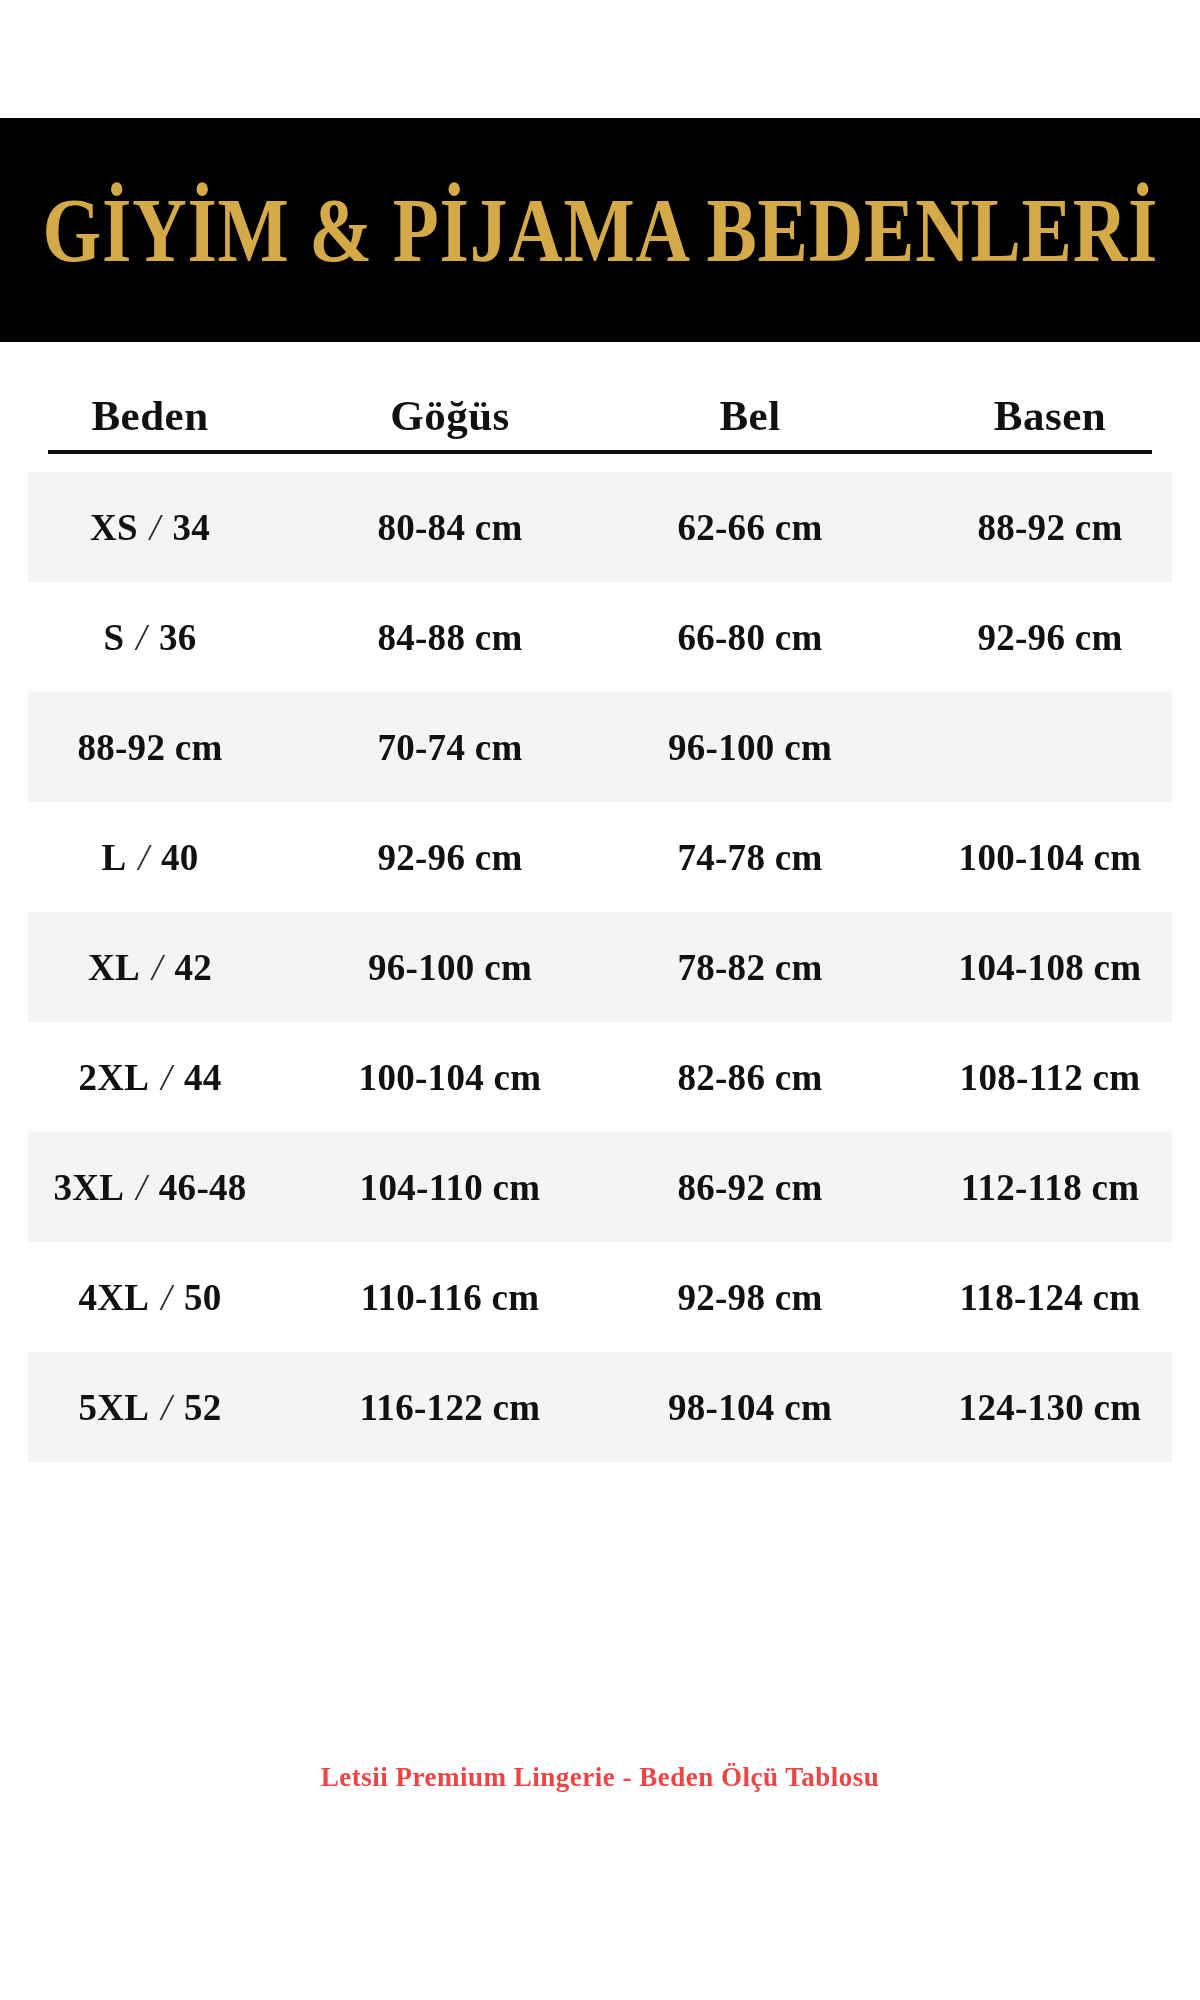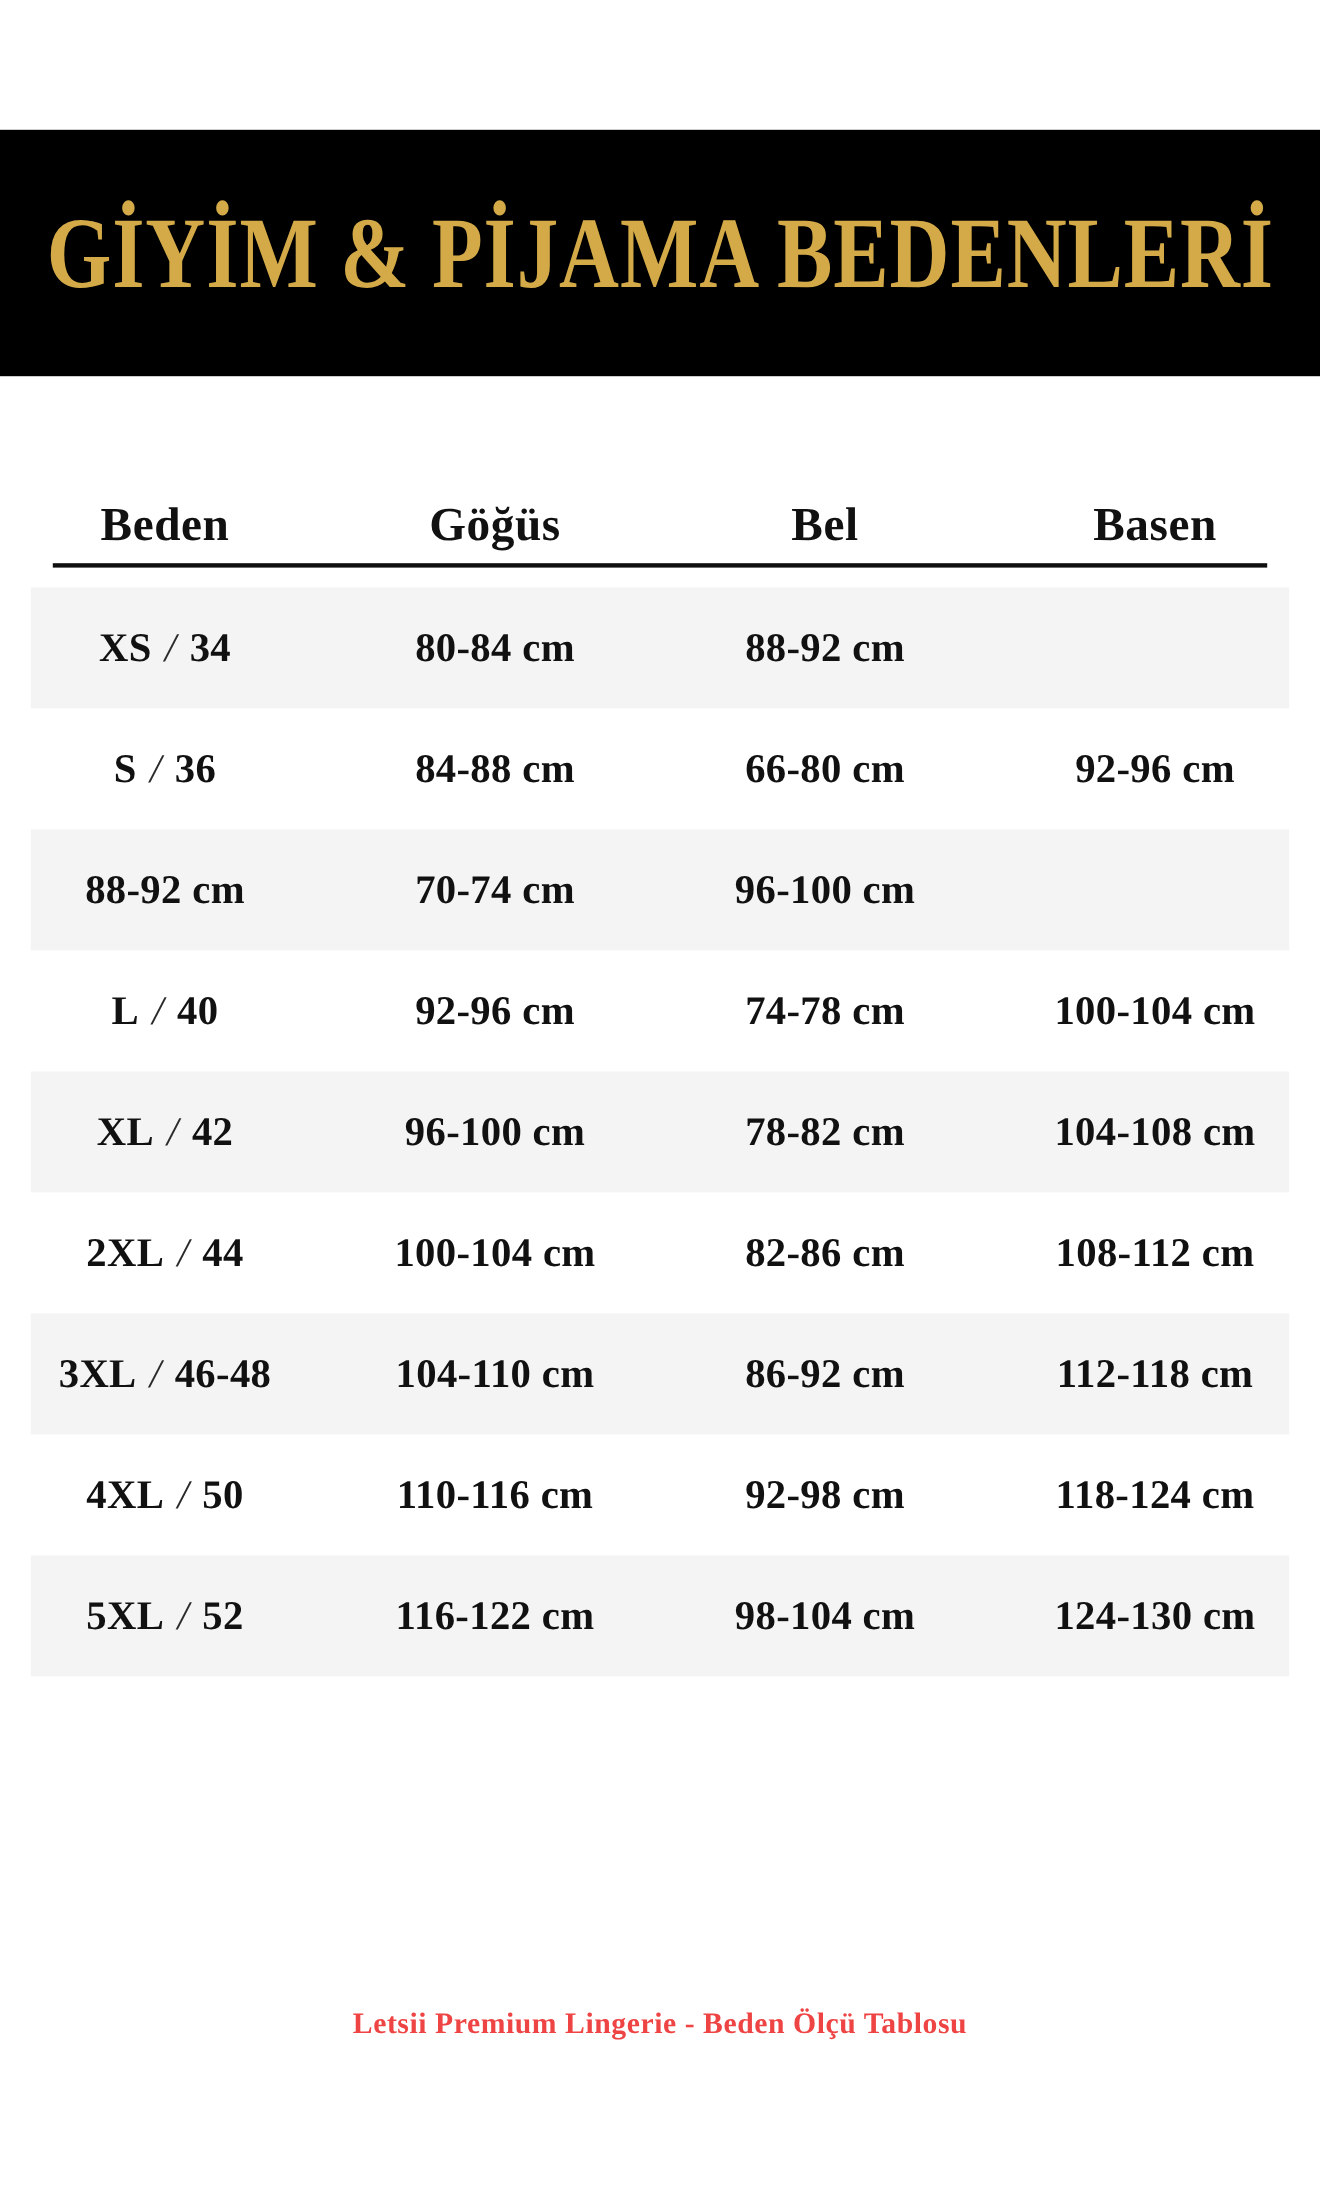--- a/index.html
+++ b/index.html
@@ -21,21 +21,21 @@
     font-weight: 700;
     white-space: nowrap;
     letter-spacing: 1px;
     transform: scaleX(0.82);
     transform-origin: center;
   }
 
   .size-table { width: 1200px; }
 
   .header-row {
-    height: 170px;
+    height: 108px;
     display: grid;
     grid-template-columns: repeat(4, 1fr);
     align-items: end;
     padding-bottom: 10px;
   }
   .header-cell {
     text-align: center;
     font-size: 43px;
     font-weight: 700;
     letter-spacing: 0.5px;
@@ -100,20 +100,21 @@
     <div class="header-cell">Bel</div>
     <div class="header-cell">Basen</div>
   </div>
 
   <div class="rule"></div>
   <div class="rule-gap"></div>
 
   <div class="row alt">
     <div class="cell size-cell"><span>XS</span><span class="sep">/</span><span>34</span></div>
     <div class="cell">80-84 cm</div>
+    <div class="cell">62-66 cm</div>
     <div class="cell">88-92 cm</div>
   </div>
 
   <div class="row">
     <div class="cell size-cell"><span>S</span><span class="sep">/</span><span>36</span></div>
     <div class="cell">84-88 cm</div>
     <div class="cell">66-80 cm</div>
     <div class="cell">92-96 cm</div>
   </div>
 

